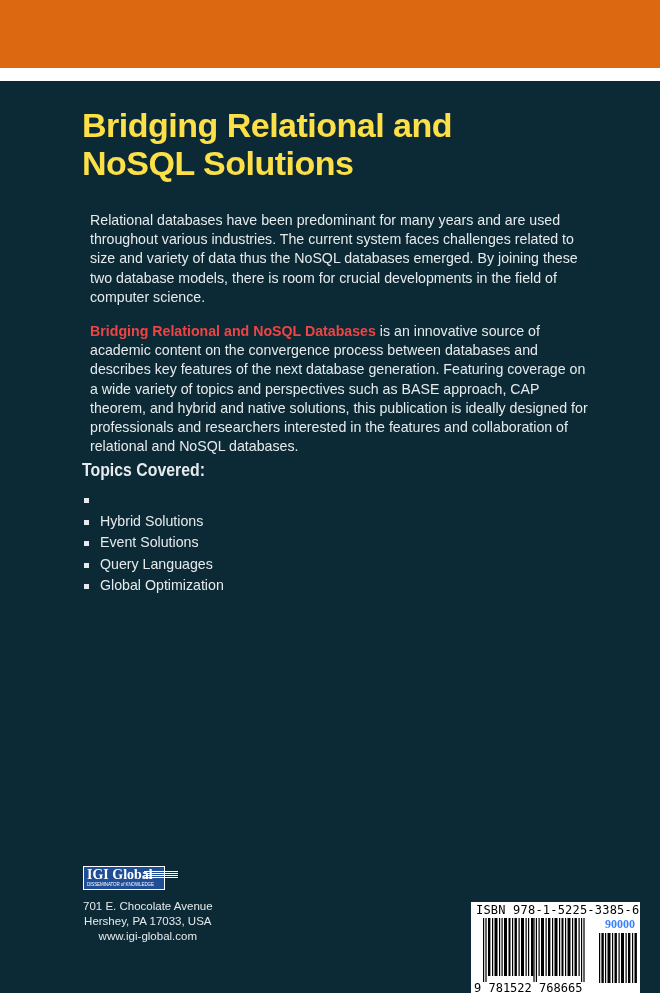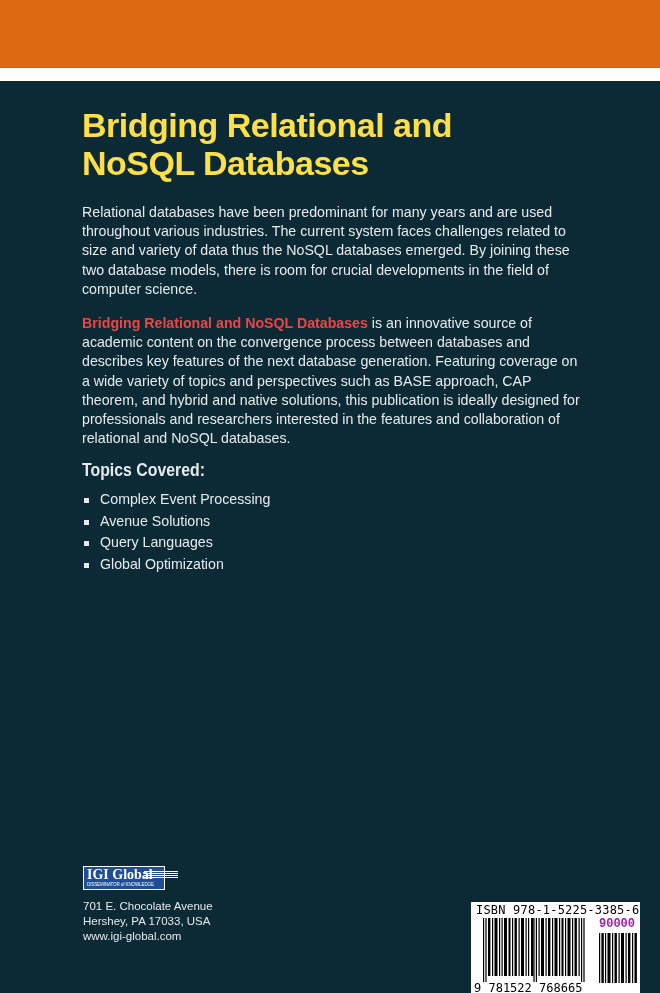--- a/index.html
+++ b/index.html
@@ -1,62 +1,63 @@
 <!DOCTYPE html>
 <html><head>
 <meta charset="utf-8">
 <style>
   html, body { margin:0; padding:0; }
   body { width:660px; height:993px; position:relative; overflow:hidden; background:#0c2a35; font-family:"Liberation Sans", sans-serif; }
   .orange { position:absolute; left:0; top:0; width:660px; height:68px; background:#dc6912; }
   .white { position:absolute; left:0; top:68px; width:660px; height:13px; background:#ffffff; }
   .dark { position:absolute; left:0; top:81px; width:660px; height:912px; background:#0c2a35; }
   .title { position:absolute; left:82px; top:106px; color:#fde047; font-weight:bold; font-size:34px; line-height:38px; letter-spacing:-0.5px; margin:0; }
-  .para { position:absolute; left:82px; color:#e6eaec; font-size:14.2px; line-height:19.2px; margin:0; width:500px; }
+  .para { position:absolute; left:82px; color:#e6eaec; font-size:14.2px; line-height:19.2px; margin:8px; width:500px; }
   .p1 { top:203px; }
   .p2 { top:314px; }
   .para b { color:#ef4444; }
   .topics-h { position:absolute; left:82px; top:460px; color:#e6eaec; font-size:18px; margin:0; transform:scaleX(0.88); transform-origin:left; }
   .topics { position:absolute; left:82px; top:489px; list-style:none; margin:0; padding:0; }
   .topics li { height:21.6px; line-height:21.6px; color:#e6eaec; font-size:14.2px; position:relative; padding-left:18px; }
   .topics li .bullet { position:absolute; left:2px; top:9px; width:5px; height:5px; background:#e6eaec; }
   .logo { position:absolute; left:83px; top:866px; width:82px; height:24px; background:#1f4e96; border:1px solid #ffffff; box-sizing:border-box; }
   .logo .name { position:absolute; left:3px; top:1px; color:#fff; font-family:"Liberation Serif", serif; font-weight:bold; font-size:14px; line-height:14px; }
   .logo .tag { position:absolute; left:3px; top:15px; color:#fff; font-size:4.5px; line-height:5px; letter-spacing:-0.1px; white-space:nowrap; }
   .logo .flag { position:absolute; left:60px; top:4px; width:34px; height:8px; background:repeating-linear-gradient(#fff 0 1px, transparent 1px 2px); }
-  .address { position:absolute; left:83px; top:899px; color:#e6eaec; font-size:11.5px; line-height:15px; margin:0; }
+  .address { position:absolute; left:83px; top:899px; color:#e6eaec; font-size:11.5px; line-height:15px; margin:0;text-align:center; }
   .address div { white-space:nowrap; }
   .barcode-box { position:absolute; left:471px; top:902px; width:169px; height:95px; background:#ffffff; }
   .isbn { position:absolute; left:5px; top:2px; font-family:"DejaVu Sans Mono", monospace; font-size:12px; line-height:13px; color:#000; letter-spacing:0.2px; }
-  .price { position:absolute; right:5px; top:16px; font-family:Liberation Mono, monospace; font-size:12px; line-height:13px; color:#a21caf; font-weight:bold;margin-left:38px; }
+  .price { position:absolute; right:5px; top:16px; font-family:Liberation Serif, serif; font-size:12px; line-height:13px; color:#3b82f6; font-weight:bold;margin-left:38px; }
   .bars-main { position:absolute; left:12px; top:16px; width:103px; height:64px; }
   .bars-addon { position:absolute; left:128px; top:31px; width:38px; height:50px; }
   .ean { position:absolute; left:3px; top:80px; font-family:"DejaVu Sans Mono", monospace; font-size:12px; line-height:13px; color:#000; white-space:pre; }
 </style>
 </head>
 <body>
 
 <div class="orange"></div>
 <div class="white"></div>
 <div class="dark"></div>
 
 <h1 class="title">
   <div>Bridging Relational and</div>
-  <div>NoSQL Databases</div>
+  <div>NoSQL Solutions</div>
 </h1>
 
 <p class="para p1">Relational databases have been predominant for many years and are used throughout various industries. The current system faces challenges related to size and variety of data thus the NoSQL databases emerged. By joining these two database models, there is room for crucial developments in the field of computer science.</p>
 
 <p class="para p2"><b>Bridging Relational and NoSQL Databases</b><span> is an innovative source of academic content on the convergence process between databases and describes key features of the next database generation. Featuring coverage on a wide variety of topics and perspectives such as BASE approach, CAP theorem, and hybrid and native solutions, this publication is ideally designed for professionals and researchers interested in the features and collaboration of relational and NoSQL databases.</span></p>
 
 <h2 class="topics-h">Topics Covered:</h2>
 
 <ul class="topics">
-  <li><span class="bullet"></span><span>Complex Event Processing</span></li>
-  <li><span class="bullet"></span><span>Avenue Solutions</span></li>
+  <li><span class="bullet"></span></li>
+  <li><span class="bullet"></span><span>Hybrid Solutions</span></li>
+  <li><span class="bullet"></span><span>Event Solutions</span></li>
   <li><span class="bullet"></span><span>Query Languages</span></li>
   <li><span class="bullet"></span><span>Global Optimization</span></li>
 </ul>
 
 <div class="logo">
   <span class="name">IGI Global</span>
   <span class="flag"></span>
   <span class="tag">DISSEMINATOR of KNOWLEDGE</span>
 </div>
 

